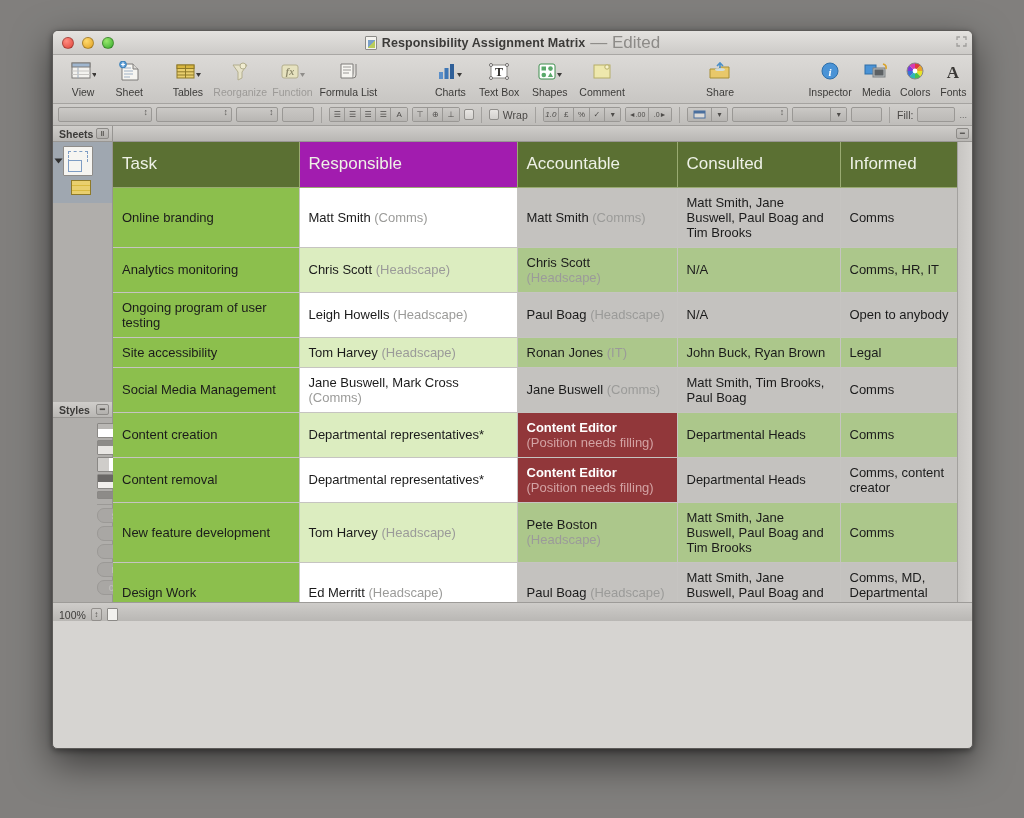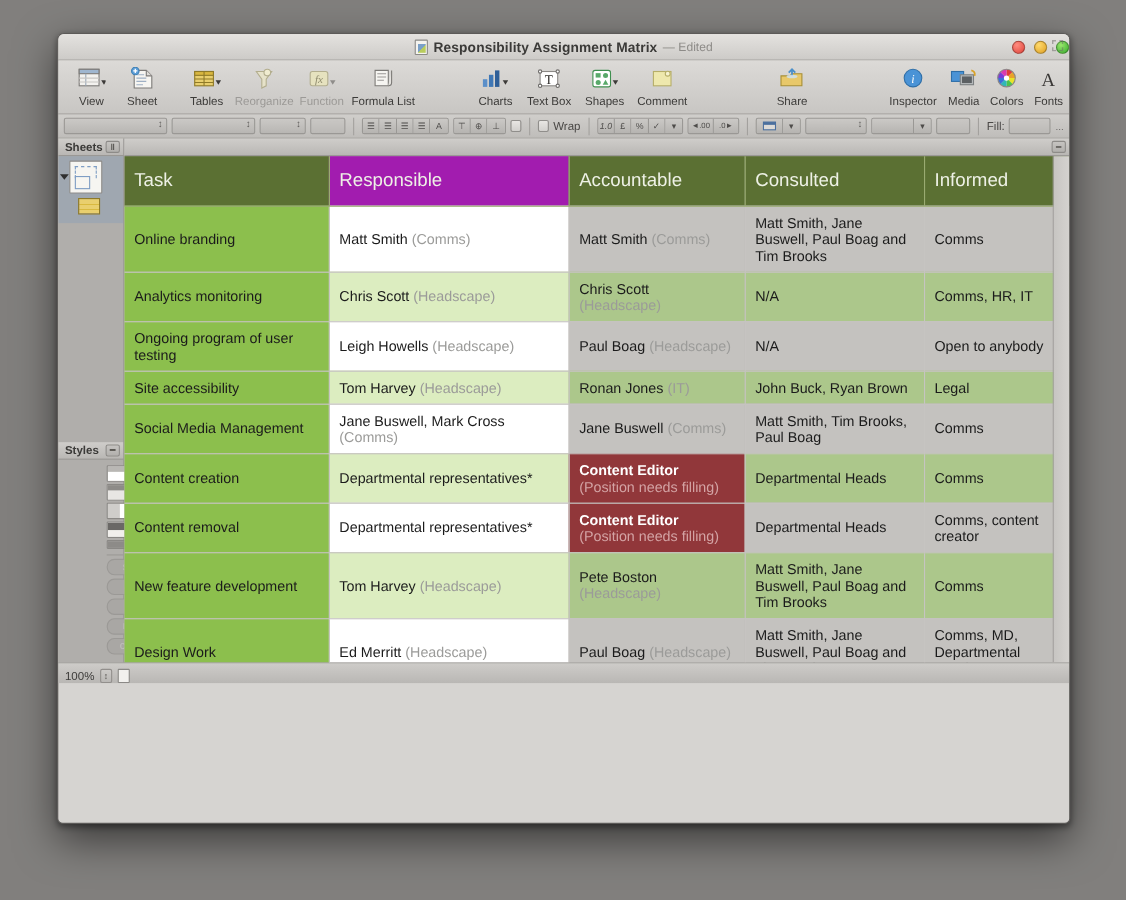--- a/index.html
+++ b/index.html
@@ -20,21 +20,21 @@
     box-shadow: 0 14px 38px rgba(0,0,0,.55), 0 2px 6px rgba(0,0,0,.4);
     overflow: hidden;
     border: 1px solid #5c5a58;
   }
 
   
   .titlebar {
     height: 24px; position: relative;
     background: linear-gradient(to bottom,#e4e2df 0%,#cdcbc8 100%);
     border-bottom: 1px solid #a9a7a4;
-    display: flex; align-items: center; justify-content: flex-end;
+    display: flex; align-items: center;
   }
   .traffic { display: flex; gap: 8px; margin-left: 9px; }
   .tl { width: 12px; height: 12px; border-radius: 50%; border: 1px solid rgba(0,0,0,.28); }
   .tl.red    { background: radial-gradient(circle at 35% 30%, #ff8d81, #e0443a); }
   .tl.yellow { background: radial-gradient(circle at 35% 30%, #ffda6e, #e0a022); }
   .tl.green  { background: radial-gradient(circle at 35% 30%, #9ae86d, #36ab2c); }
   .title-wrap {
     position: absolute; left: 0; right: 0; top: 0; height: 24px;
     display: flex; align-items: center; justify-content: center; gap: 5px;
     pointer-events: none;
@@ -42,39 +42,39 @@
   .doc-icon {
     width: 12px; height: 14px; background: #f4f3ef;
     border: 1px solid #8b8a87; border-radius: 1px;
     position: relative; flex: none;
   }
   .doc-icon::after {
     content:""; position:absolute; left:2px; top:3px; width:7px; height:8px;
     background: linear-gradient(135deg,#7aa0c8 50%, #b9cc5c 50%);
   }
   .title-text { font-size: 12.5px; font-weight: bold; color: #3b3a38; letter-spacing: .1px; }
-  .title-edited { font-size: 11px; color: #8d8b88; }
+  .title-edited { font-size: 17px; color: #8d8b88; }
   .resize-mark {
     position: absolute; right: 5px; top: 5px; width: 11px; height: 11px;
     opacity: .5;
   }
 
   
   .toolbar {
     height: 49px;
     background: linear-gradient(to bottom,#dcdad7 0%,#c8c6c3 100%);
     border-bottom: 1px solid #a5a3a0;
     display: flex; align-items: flex-start; padding-top: 3px;
     position: relative;
   }
   .tb-item {
     display: flex; flex-direction: column; align-items: center; justify-content: flex-start;
     width: 52px; padding-top: 1px;
   }
-  .tb-ico { height: 26px; display: flex; align-items: center; justify-content: flex-end; }
+  .tb-ico { height: 26px; display: flex; align-items: center; justify-content: flex-end; font-weight: bold; }
   .tb-lbl { font-size: 10.5px; color: #3c3b39; margin-top: 1px; white-space: nowrap; }
   .tb-item.dis .tb-lbl { color: #9c9a97; }
   .tb-sep { width: 14px; }
 
   
   .formatbar {
     height: 22px;
     background: linear-gradient(to bottom,#d0cecb,#bfbdba);
     border-bottom: 1px solid #9f9d9a;
     display: flex; align-items: center; padding: 0 5px; gap: 4px;

